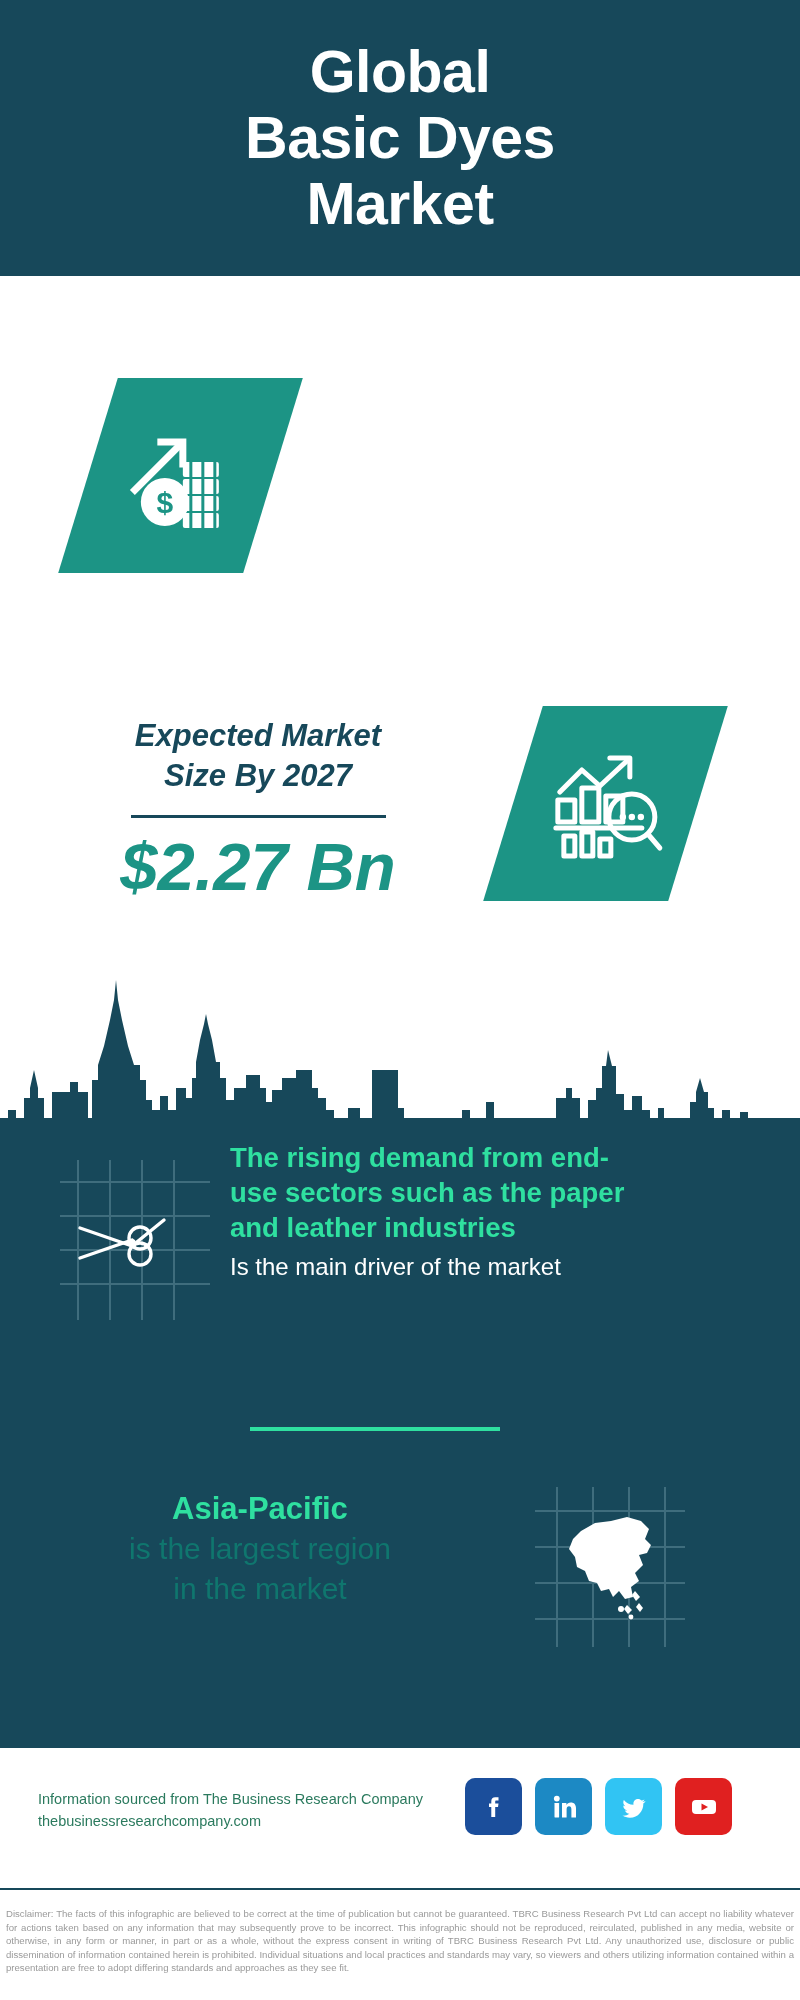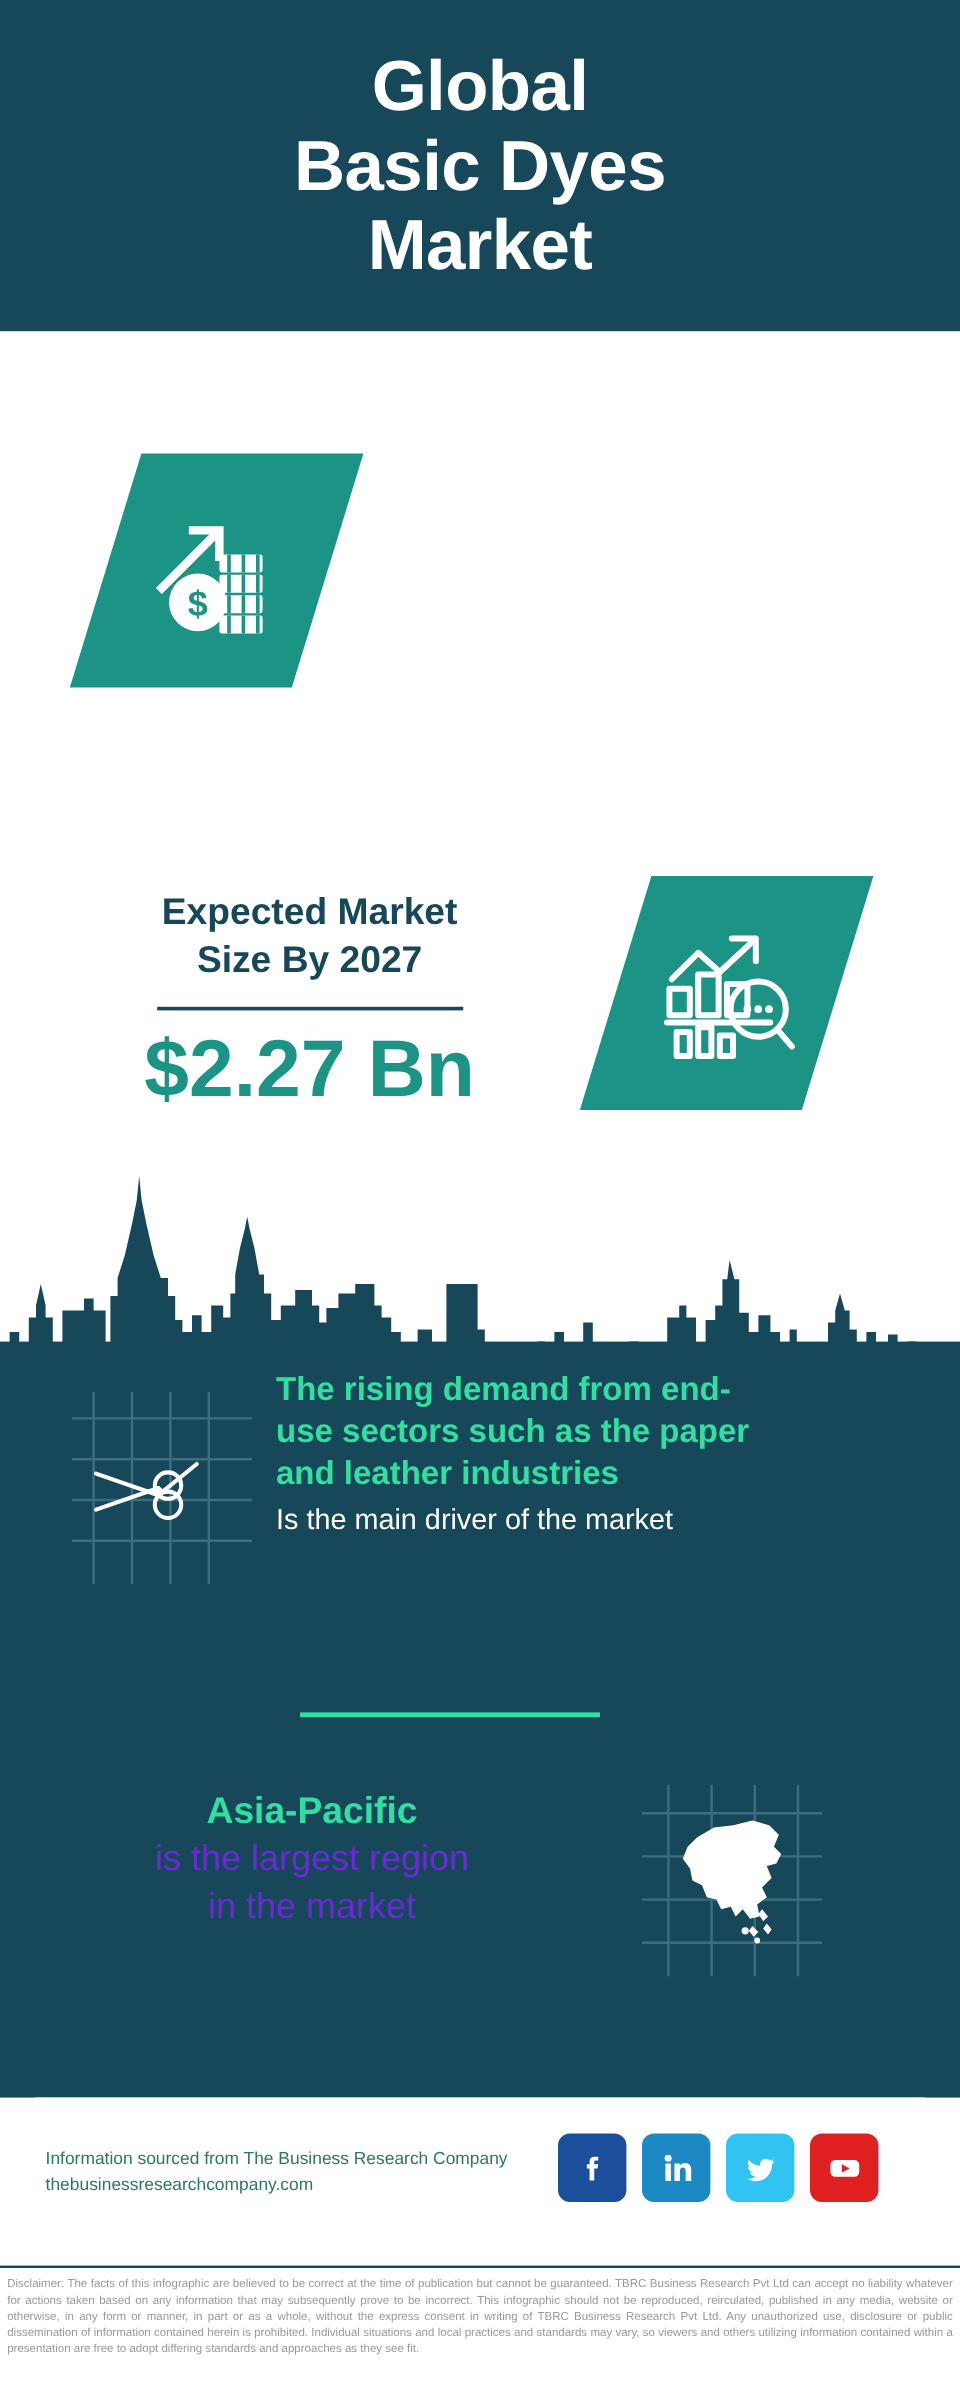--- a/index.html
+++ b/index.html
@@ -47,21 +47,21 @@
   }
   .stat-rule {
     width:255px; height:3px; background:#17485a; margin:18px auto 10px auto;
   }
   .stat-value {
     color:#1c9485; font-weight:bold; font-size:67px; line-height:1.15;
   }
 
   
   .size {
-    position:absolute; left:0; top:706px; width:736px; height:290px;
+    position:absolute; left:0; top:682px; width:736px; height:290px;font-style:italic;
   }
   .size-text {
     position:absolute; left:58px; top:34px; width:400px; text-align:center;
   }
 
   
   .skyline {
     position:absolute; left:0; top:970px; width:800px; height:170px;
     overflow:hidden;
   }
@@ -88,21 +88,21 @@
 
   .divider {
     position:absolute; left:250px; top:1427px; width:250px; height:4px;
     background:#2fe0a0;
   }
 
   .region-text {
     position:absolute; left:30px; top:1490px; width:460px; text-align:center;
   }
   .region-title { color:#2fe0a0; font-weight:bold; font-size:31px; line-height:1.25; }
-  .region-sub { color:#6d28d9; font-size:30px; line-height:1.33; }
+  .region-sub { color:#0f766e; font-size:30px; line-height:1.33; }
 
   
   .footer {
     position:absolute; left:0; top:1748px; width:800px; height:140px;
     background:#ffffff;
     border-radius:31px;
   }
   .source {
     position:absolute; left:38px; top:40px; width:430px;
     color:#2b7a5e; font-size:14.5px; line-height:1.55;
@@ -114,21 +114,21 @@
   .soc {
     width:57px; height:57px; border-radius:10px;
     display:flex; align-items:center; justify-content:center;
     color:#fff;
   }
   .soc svg { display:block; }
 
   .disclaimer {
     position:absolute; left:0; top:1888px; width:800px; height:112px;
     border-top:2.5px solid #17485a;
-    padding:7px 6px 0 6px;
+    padding:17px 6px 0 6px;
     color:#9a9a9a; font-size:9.6px; line-height:1.42;
     text-align:justify;
   }
 </style>
 </head>
 <body>
 
 <div class="page">
 
   <div class="header">

